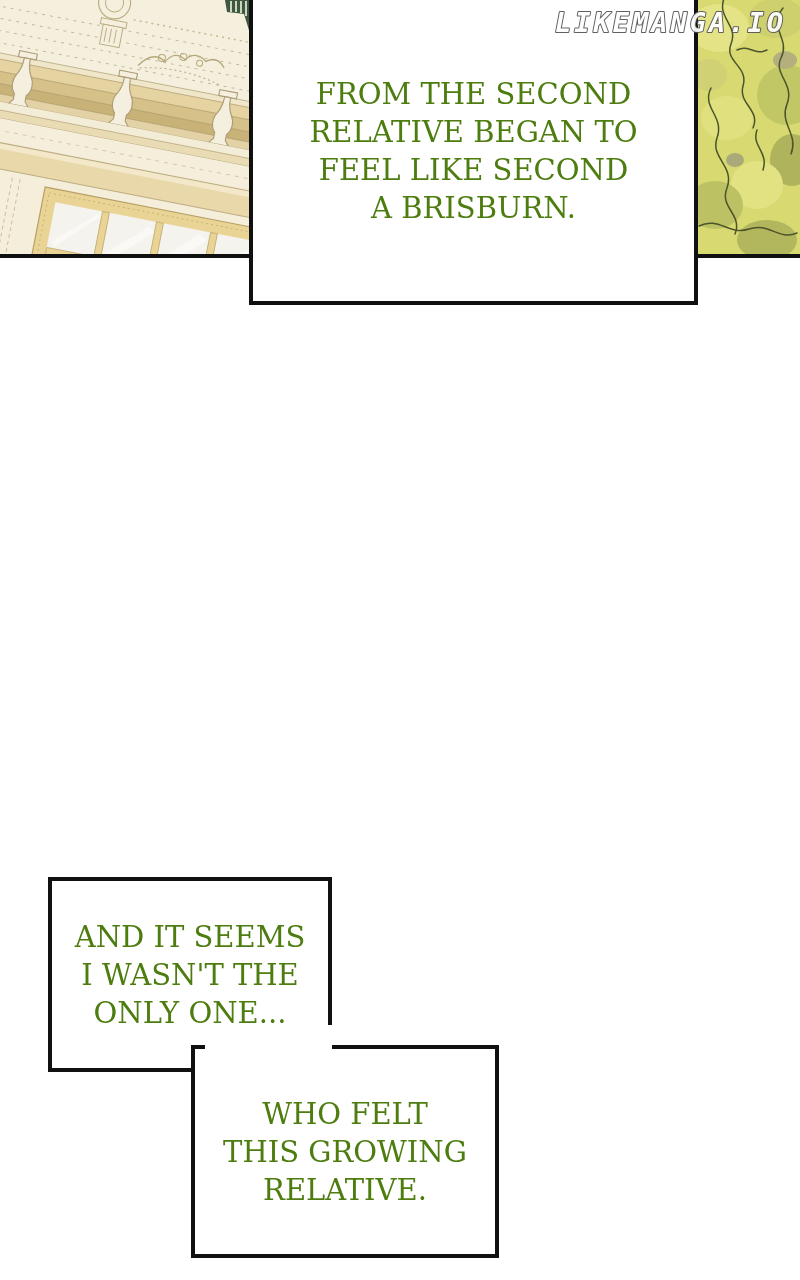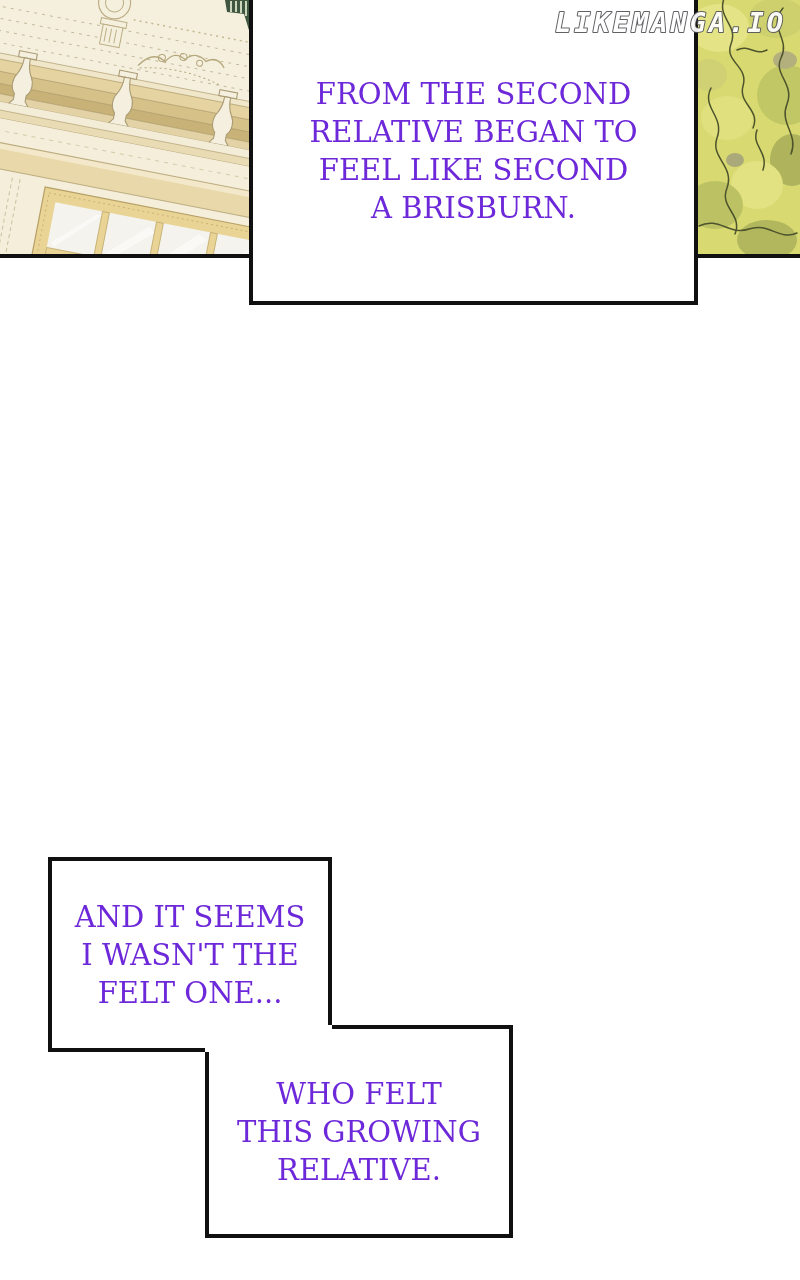--- a/index.html
+++ b/index.html
@@ -10,27 +10,27 @@
   .art-panel{position:absolute;left:0;top:0;width:800px;height:258px;box-sizing:border-box;
              border-bottom:4px solid #101010;background:#fdfcf7;z-index:1;}
   .building{position:absolute;left:0;top:0;width:252px;height:254px;overflow:hidden;}
   .foliage{position:absolute;right:0;top:0;width:103px;height:254px;overflow:hidden;}
 
   
   .narr-box{position:absolute;left:249px;top:0;width:449px;height:305px;box-sizing:border-box;
             background:#ffffff;border:4px solid #101010;border-top:none;z-index:2;
             display:flex;align-items:center;justify-content:center;}
 
-  .cap-text{font-size:29px;line-height:38px;color:#6d28d9;text-align:center;white-space:nowrap;}
+  .cap-text{font-size:29px;line-height:38px;color:#4d7c0f;text-align:center;white-space:nowrap;}
 
   
   .speech{position:absolute;background:#ffffff;border:4px solid #101010;box-sizing:border-box;
-          display:flex;align-items:center;justify-content:center;}
+          display:flex;align-items:center;justify-content:center;margin-top:20px;}
   .speech-1{left:48px;top:857px;width:284px;height:195px;z-index:2;}
-  .speech-2{left:205px;top:1025px;width:308px;height:213px;z-index:3;}
+  .speech-2{left:191px;top:1025px;width:308px;height:213px;z-index:3;}
   
   .speech-join{position:absolute;left:205px;top:1025px;width:127px;height:27px;background:#ffffff;z-index:4;}
 
   .watermark{position:absolute;top:3px;right:8px;z-index:5;opacity:0.93;}
   .watermark text{font-family:"DejaVu Sans Mono", monospace;font-weight:bold;font-style:italic;
                   font-size:27px;letter-spacing:3px;fill:#ffffff;stroke:#55565a;stroke-width:2;
                   paint-order:stroke;stroke-linejoin:round;}
 </style>
 </head>
 <body>
@@ -157,21 +157,21 @@
   </div>
 
   <svg class="watermark" width="280" height="40" viewBox="0 0 280 40">
     <text x="274" y="29" text-anchor="end">LIKEMANGA.IO</text>
   </svg>
 
   <div class="speech speech-1">
     <div class="cap-text">
       <div>AND IT SEEMS</div>
       <div>I WASN'T THE</div>
-      <div>FELT ONE...</div>
+      <div>ONLY ONE...</div>
     </div>
   </div>
 
   <div class="speech speech-2">
     <div class="cap-text">
       <div>WHO FELT</div>
       <div>THIS GROWING</div>
       <div>RELATIVE.</div>
     </div>
   </div>

